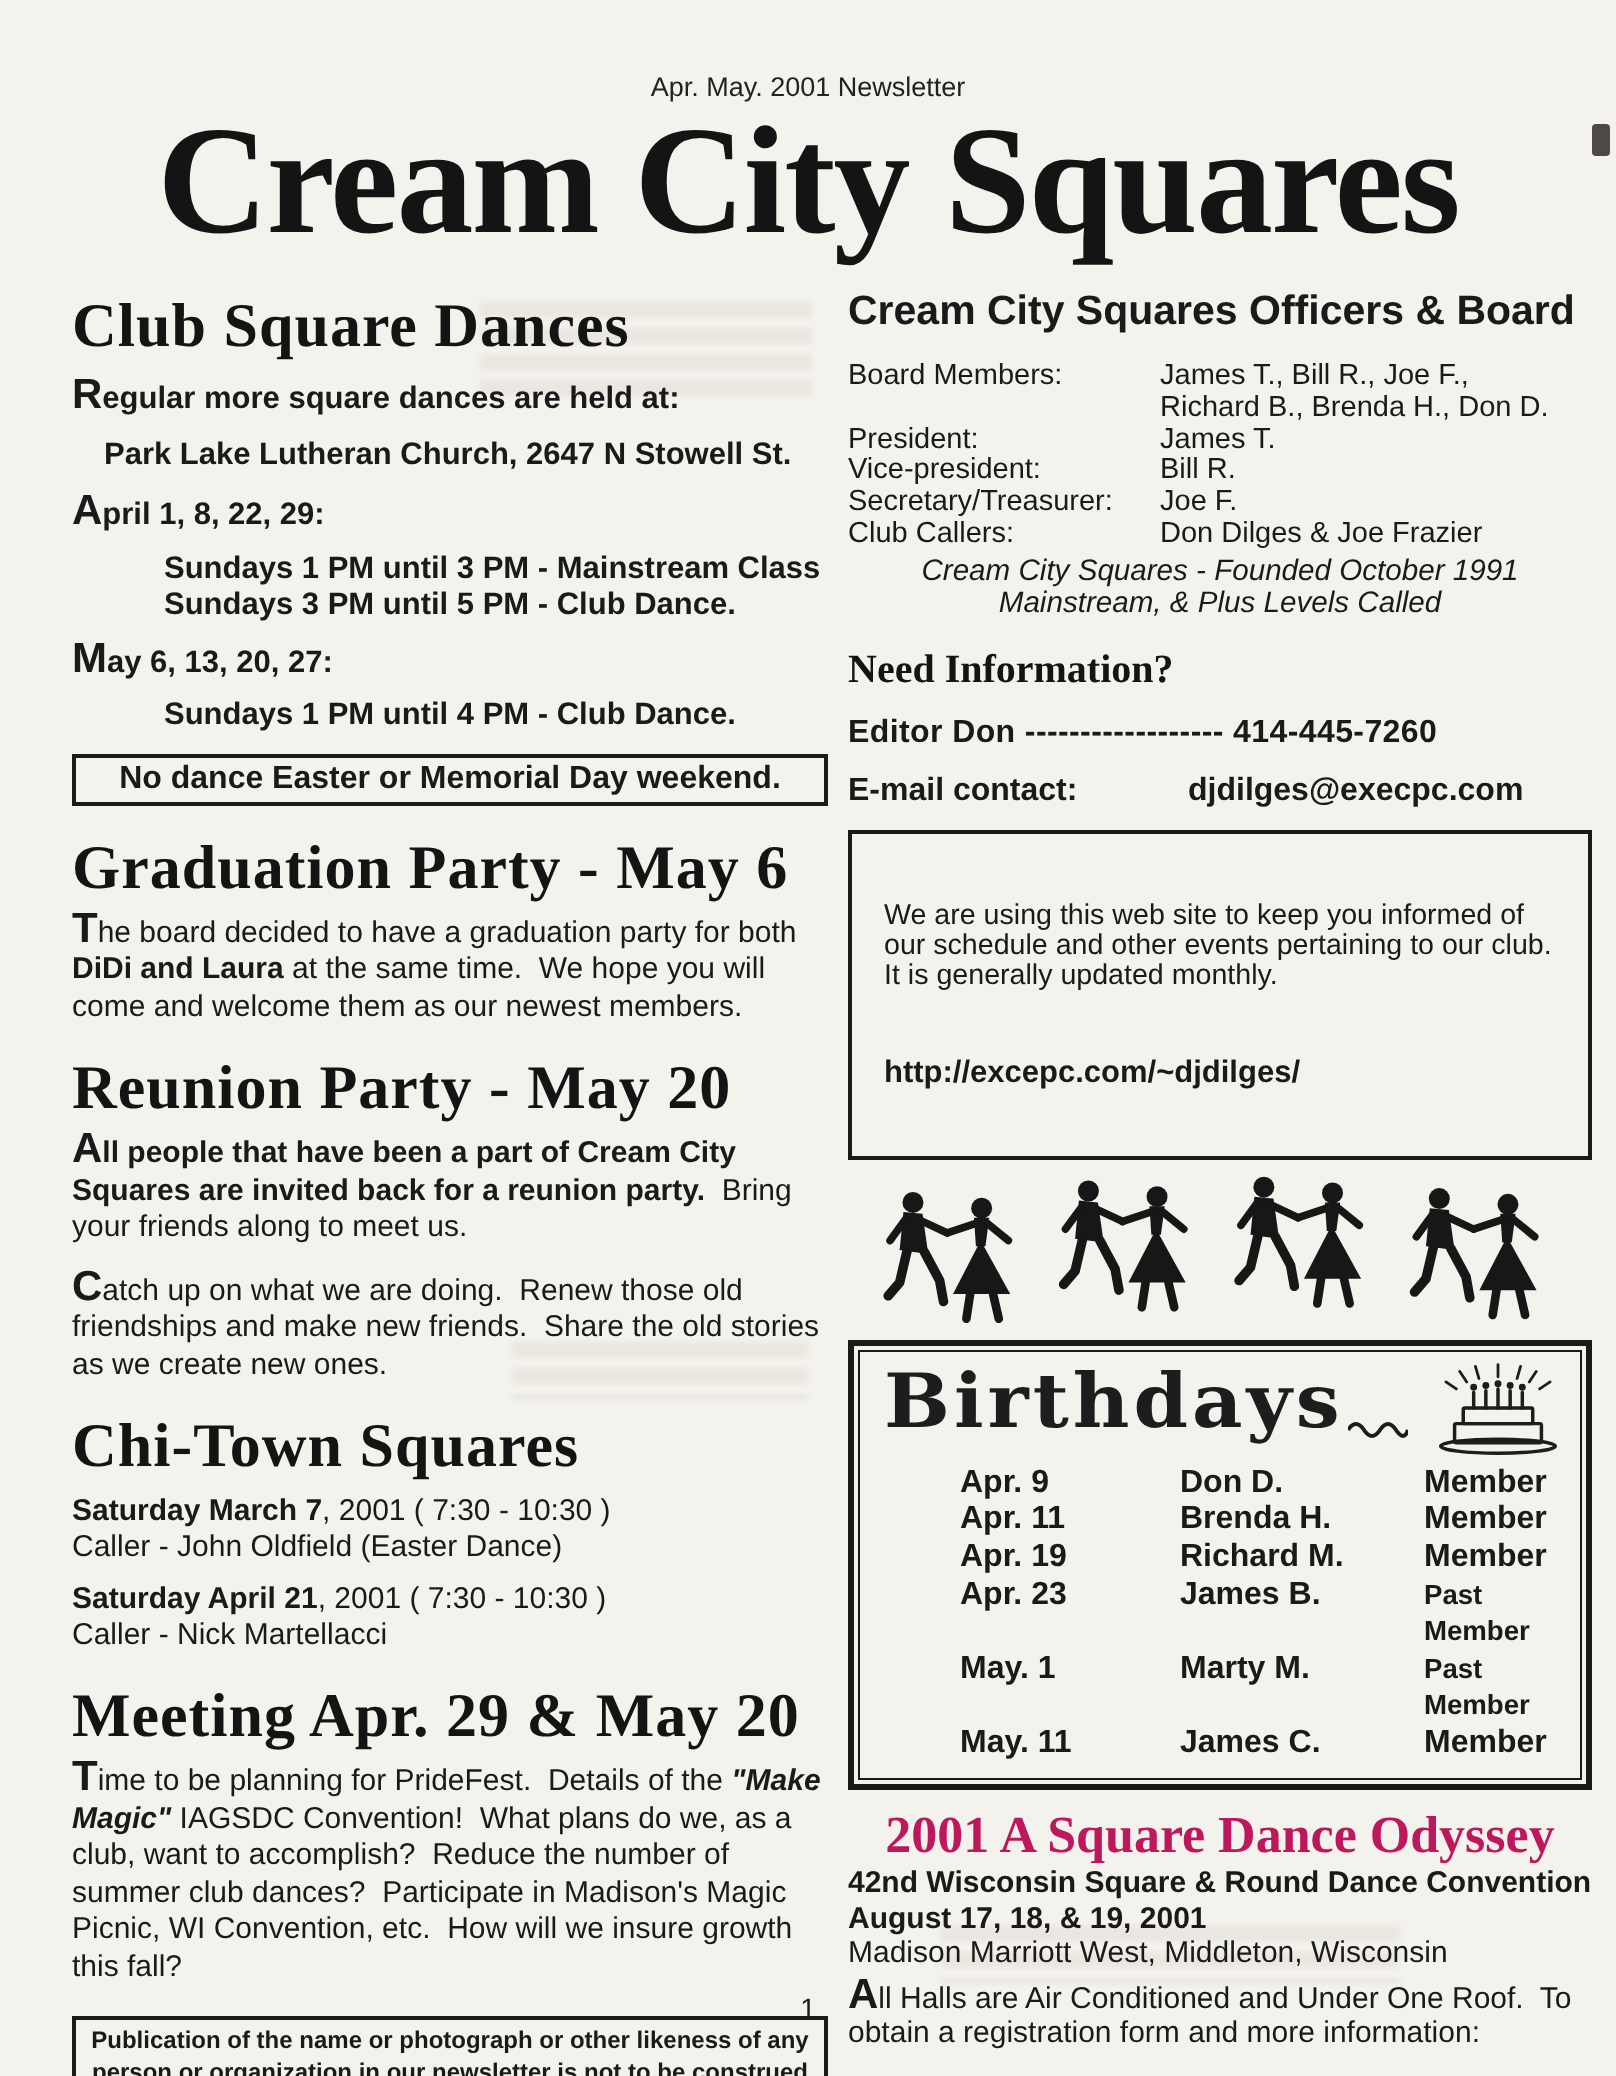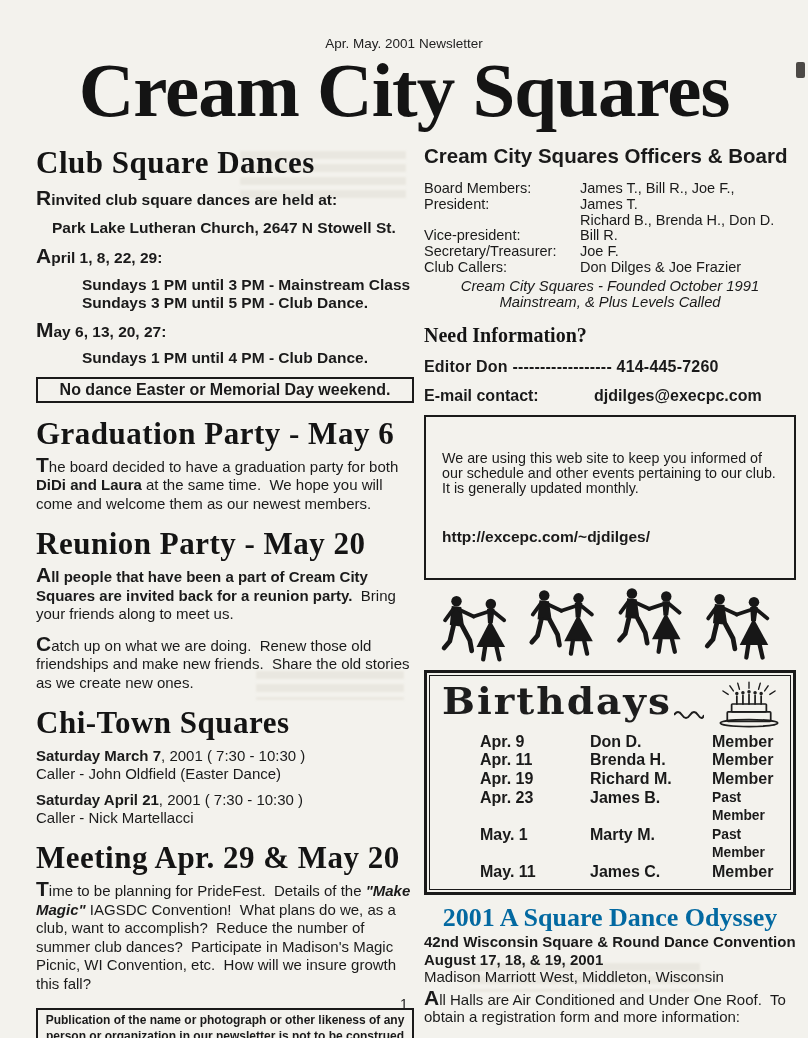--- a/index.html
+++ b/index.html
@@ -86,21 +86,21 @@
     transform: scaleY(.96);
   }
   .bd-squiggle { margin: 30px 2px 0 2px; flex: 0 0 auto; }
   .bd-cake { margin-left: auto; }
   .bd-table { margin: 4px 0 0 44px; }
   .bd-row { display: grid; grid-template-columns: 110px 122px 1fr; font-weight: bold; font-size: 16px; line-height: 18.6px; }
   .bd-row .past { font-size: 13.8px; }
 
   .conv-head {
     font-family: "Liberation Serif", serif; font-weight: bold;
-    font-size: 26px; line-height: 28px; text-align: center; margin-top: 9px; color:#0369a1;
+    font-size: 26px; line-height: 28px; text-align: center; margin-top: 9px; color:#be185d;
   }
   .conv-sub  { font-weight: bold; font-size: 15px; line-height: 16.5px; margin-top: 2px; }
   .conv-line { font-size: 15px; line-height: 16.5px; }
   .conv-para { font-size: 15px; line-height: 16.5px; margin-top: 5px; white-space: pre-wrap; }
 
   
   .ghost {
     position: absolute; z-index: 1; pointer-events: none;
     background: repeating-linear-gradient(180deg, rgba(0,0,0,0) 0 5px, #dfdbd1 5px 13px);
     opacity: .45; filter: blur(1.2px);
@@ -117,21 +117,21 @@
   <div class="ghost" style="left:470px;top:958px;width:230px;height:34px;"></div>
   <div class="speck" style="left:796px;top:62px;width:9px;height:16px;"></div>
 
   <div class="header-note">Apr. May. 2001 Newsletter</div>
   <div class="main-title">Cream City Squares</div>
 
   <div class="col-left">
 
     <div class="heading1 first">Club Square Dances</div>
 
-    <div class="boldline"><span class="lead">R</span><span>invited club square dances are held at:</span></div>
+    <div class="boldline"><span class="lead">R</span><span>egular more square dances are held at:</span></div>
 
     <div class="loc">Park Lake Lutheran Church, 2647 N Stowell St.</div>
 
     <div class="boldline"><span class="lead">A</span><span>pril 1, 8, 22, 29:</span></div>
 
     <div class="times">
       <div>Sundays 1 PM until 3 PM - Mainstream Class</div>
       <div>Sundays 3 PM until 5 PM - Club Dance.</div>
     </div>
 
@@ -164,26 +164,26 @@
   <div class="col-right">
 
     <div class="off-head">Cream City Squares Officers &amp; Board</div>
 
     <div>
       <div class="off-row">
           <span>Board Members:</span>
           <span>James T., Bill R., Joe F.,</span>
         </div>
       <div class="off-row">
+          <span></span>
+          <span>Richard B., Brenda H., Don D.</span>
+        </div>
+      <div class="off-row">
           <span>President:</span>
           <span>James T.</span>
-        </div>
-      <div class="off-row">
-          <span></span>
-          <span>Richard B., Brenda H., Don D.</span>
         </div>
       <div class="off-row">
           <span>Vice-president:</span>
           <span>Bill R.</span>
         </div>
       <div class="off-row">
           <span>Secretary/Treasurer:</span>
           <span>Joe F.</span>
         </div>
       <div class="off-row">

